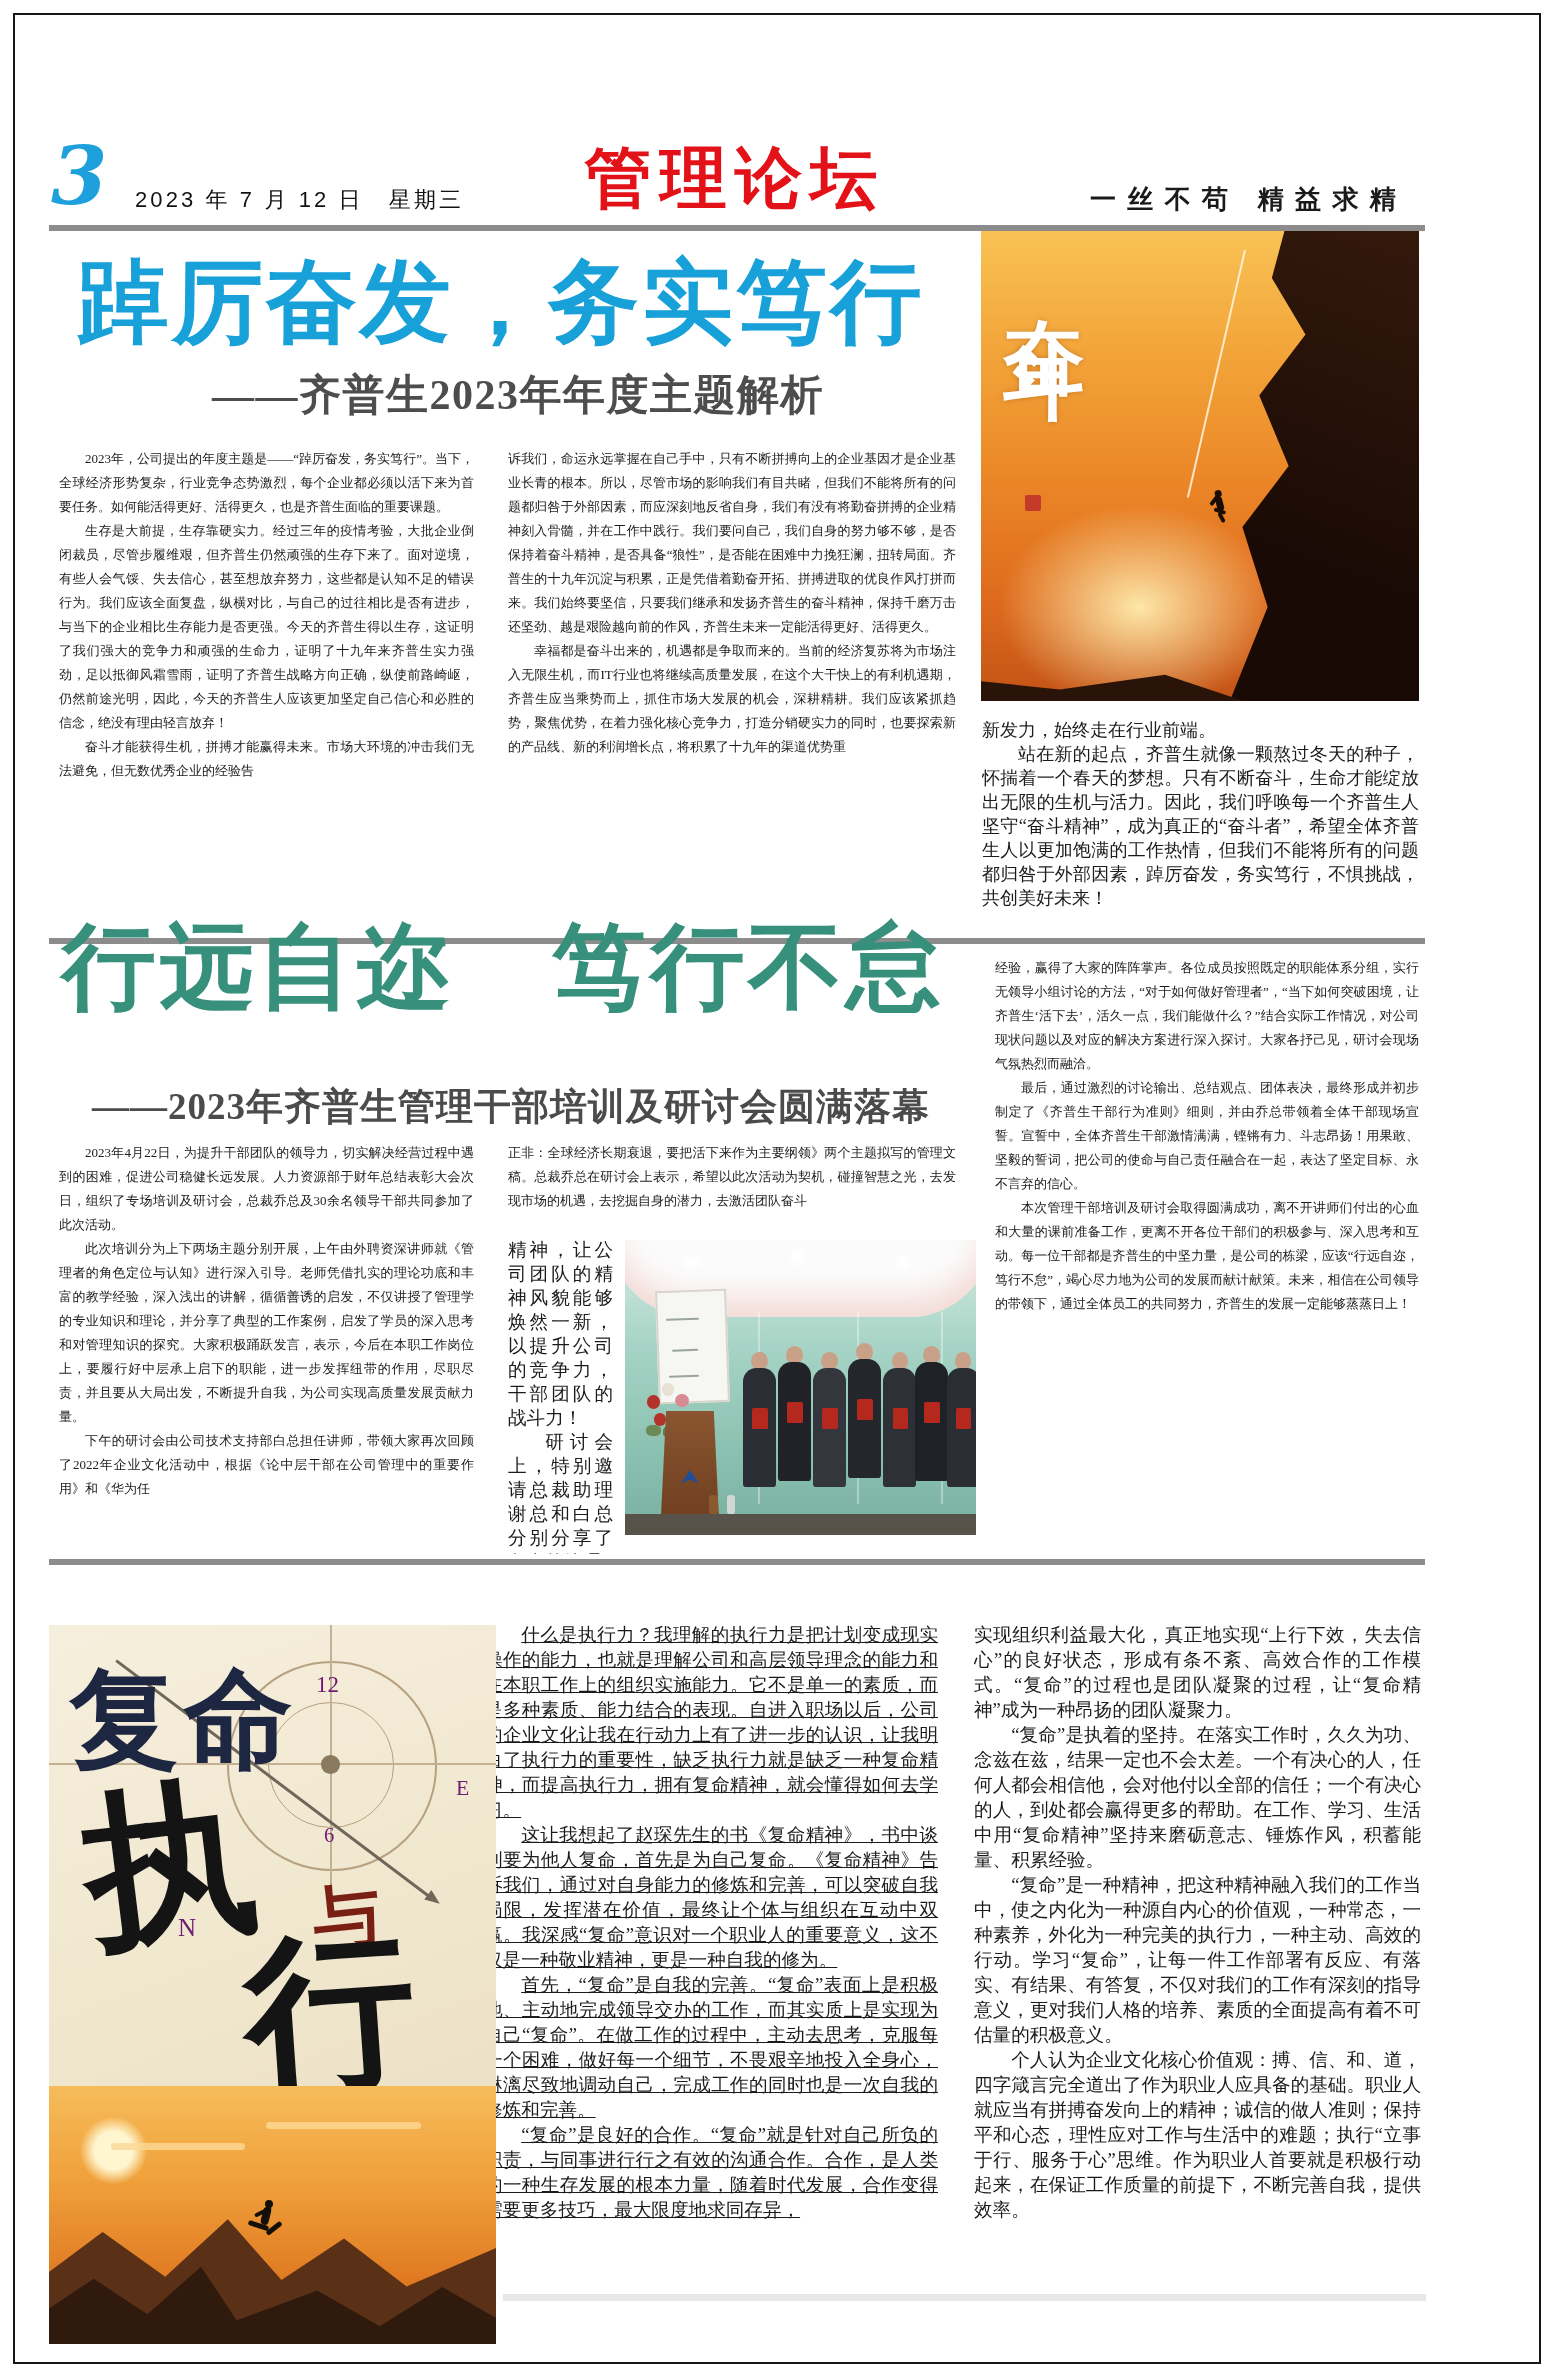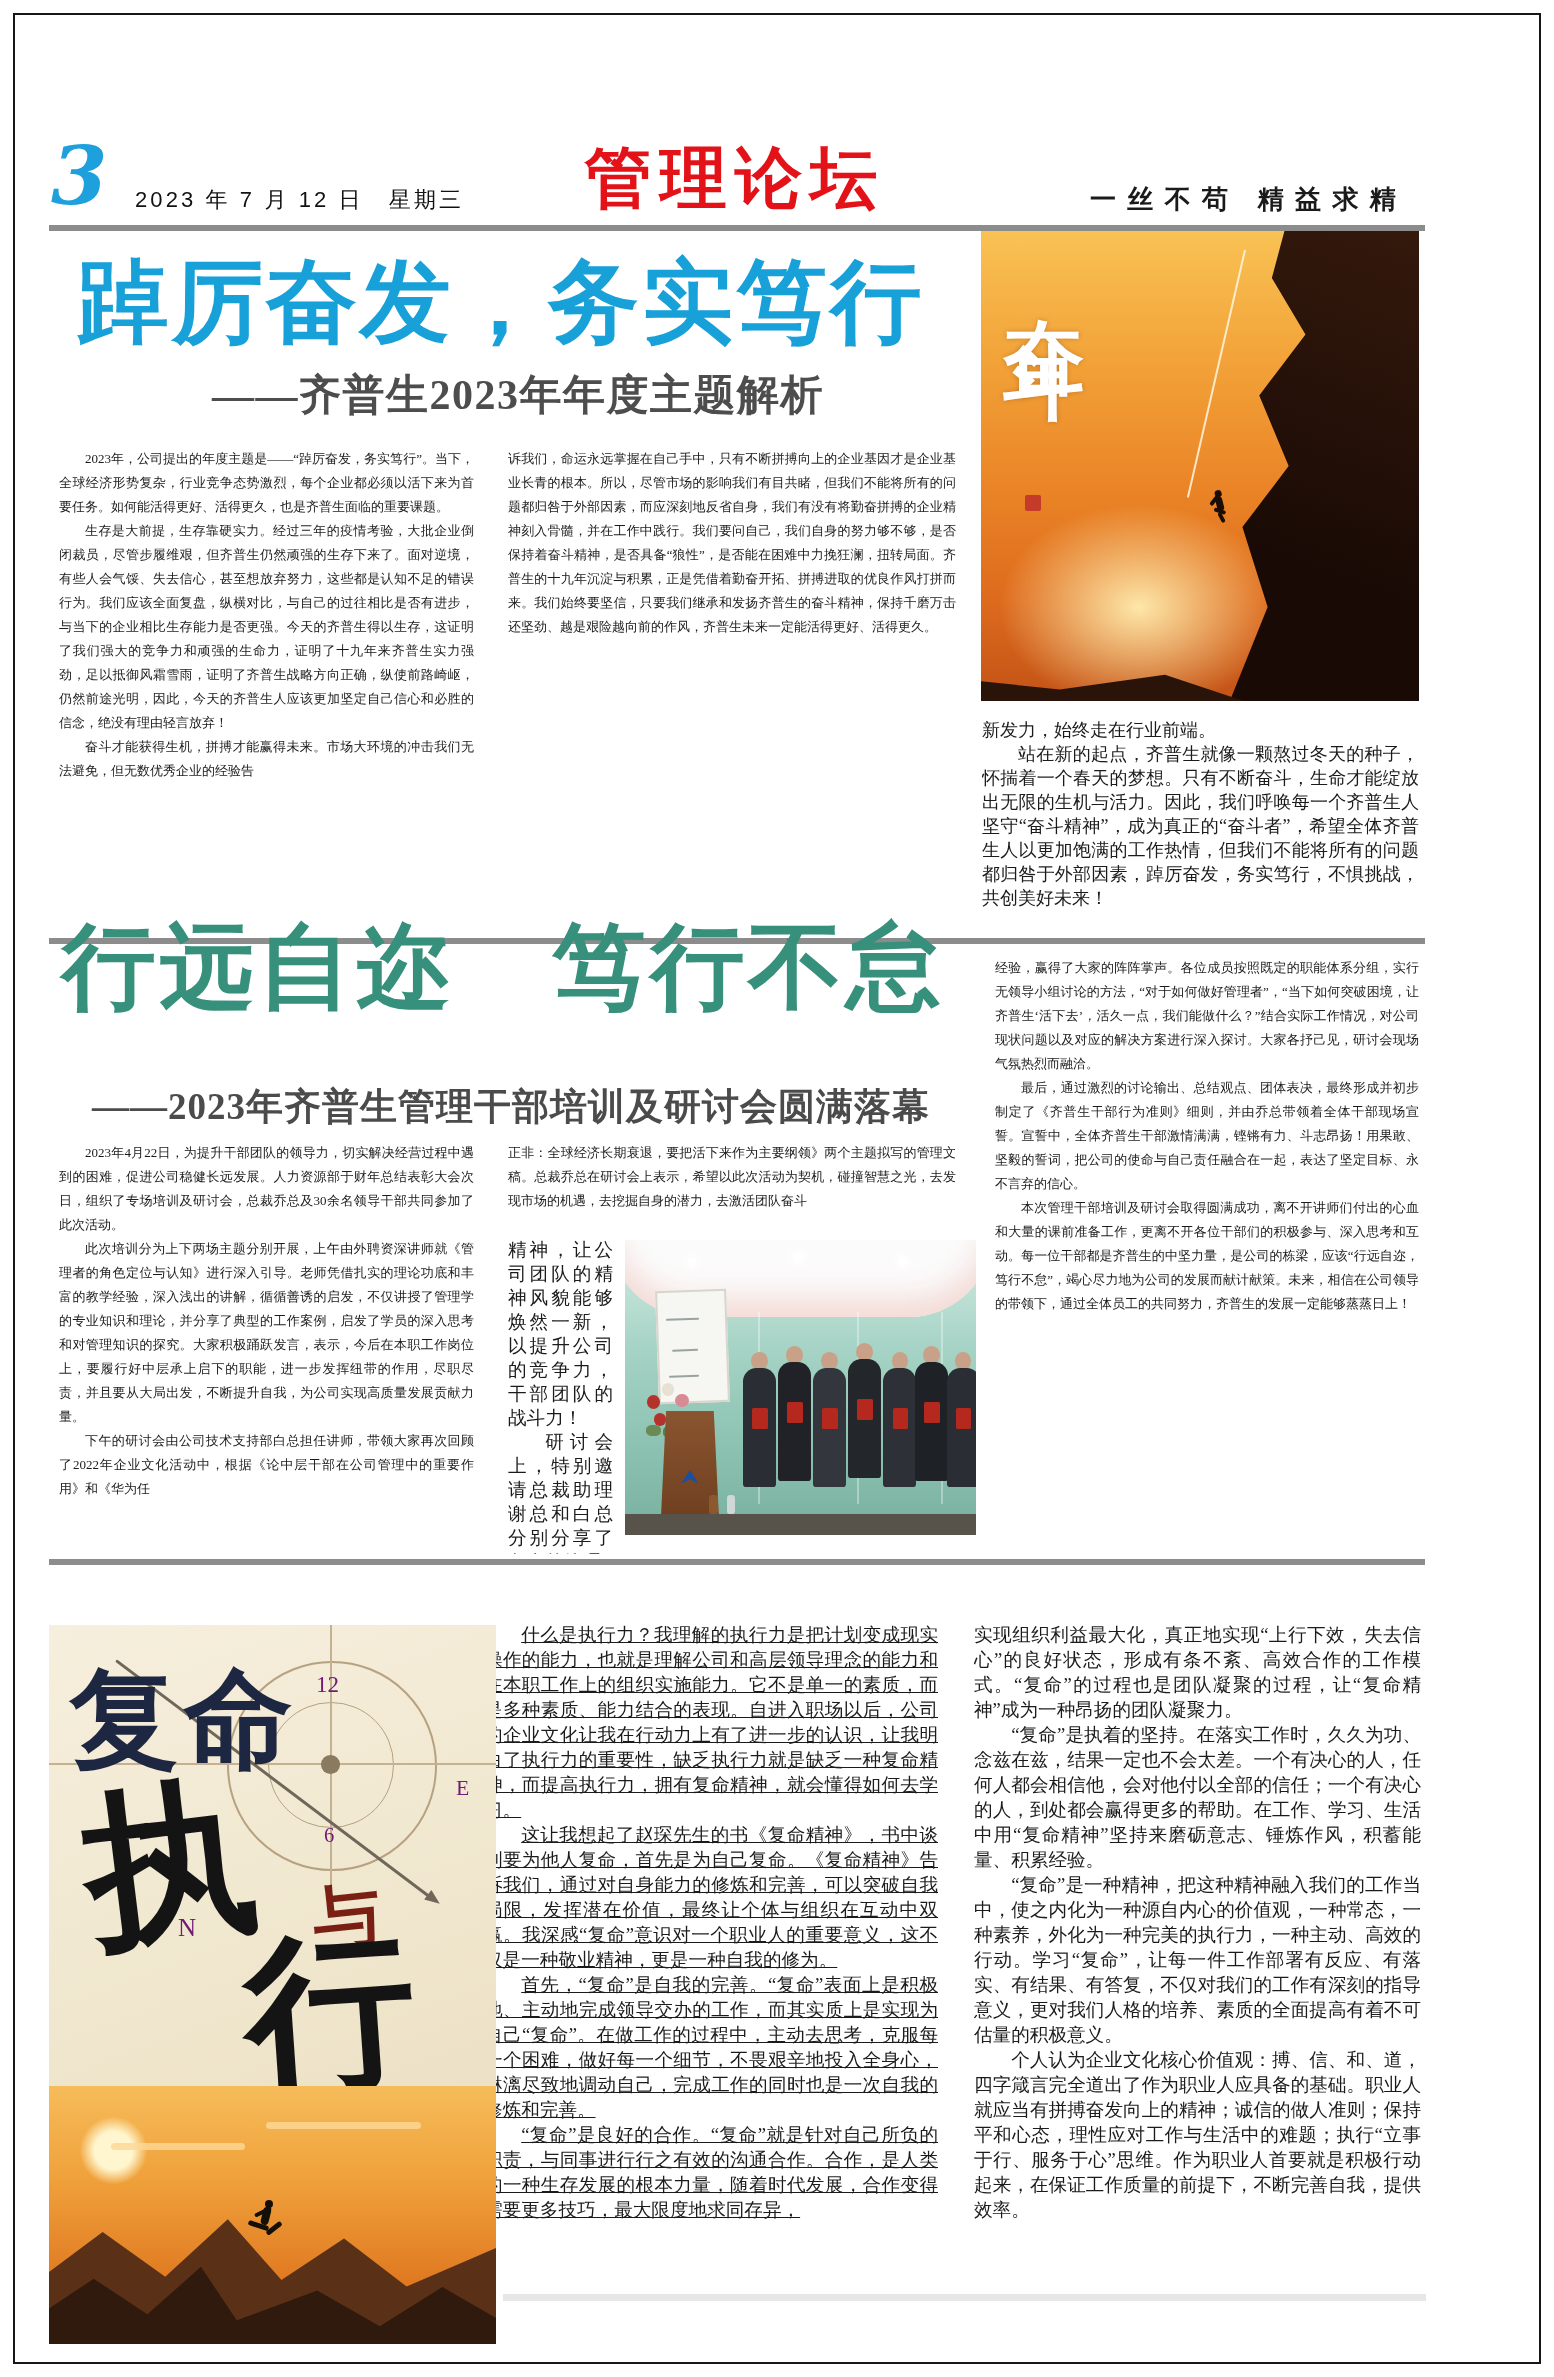--- a/index.html
+++ b/index.html
@@ -128,20 +128,21 @@
   <div class="h1-main">踔厉奋发，务实笃行</div>
   <div class="h1-sub">——齐普生2023年年度主题解析</div>
 
   <div class="col" style="left:59px;top:447px;width:415px;height:490px;">
       <p class="para">2023年，公司提出的年度主题是——“踔厉奋发，务实笃行”。当下，全球经济形势复杂，行业竞争态势激烈，每个企业都必须以活下来为首要任务。如何能活得更好、活得更久，也是齐普生面临的重要课题。</p>
       <p class="para">生存是大前提，生存靠硬实力。经过三年的疫情考验，大批企业倒闭裁员，尽管步履维艰，但齐普生仍然顽强的生存下来了。面对逆境，有些人会气馁、失去信心，甚至想放弃努力，这些都是认知不足的错误行为。我们应该全面复盘，纵横对比，与自己的过往相比是否有进步，与当下的企业相比生存能力是否更强。今天的齐普生得以生存，这证明了我们强大的竞争力和顽强的生命力，证明了十九年来齐普生实力强劲，足以抵御风霜雪雨，证明了齐普生战略方向正确，纵使前路崎岖，仍然前途光明，因此，今天的齐普生人应该更加坚定自己信心和必胜的信念，绝没有理由轻言放弃！</p>
       <p class="para">奋斗才能获得生机，拼搏才能赢得未来。市场大环境的冲击我们无法避免，但无数优秀企业的经验告</p>
     </div>
   <div class="col" style="left:508px;top:447px;width:448px;height:490px;">
       <p class="para cont">诉我们，命运永远掌握在自己手中，只有不断拼搏向上的企业基因才是企业基业长青的根本。所以，尽管市场的影响我们有目共睹，但我们不能将所有的问题都归咎于外部因素，而应深刻地反省自身，我们有没有将勤奋拼搏的企业精神刻入骨髓，并在工作中践行。我们要问自己，我们自身的努力够不够，是否保持着奋斗精神，是否具备“狼性”，是否能在困难中力挽狂澜，扭转局面。齐普生的十九年沉淀与积累，正是凭借着勤奋开拓、拼搏进取的优良作风打拼而来。我们始终要坚信，只要我们继承和发扬齐普生的奋斗精神，保持千磨万击还坚劲、越是艰险越向前的作风，齐普生未来一定能活得更好、活得更久。</p>
+      <p class="para">幸福都是奋斗出来的，机遇都是争取而来的。当前的经济复苏将为市场注入无限生机，而IT行业也将继续高质量发展，在这个大干快上的有利机遇期，齐普生应当乘势而上，抓住市场大发展的机会，深耕精耕。我们应该紧抓趋势，聚焦优势，在着力强化核心竞争力，打造分销硬实力的同时，也要探索新的产品线、新的利润增长点，将积累了十九年的渠道优势重</p>
     </div>
   <div class="col" style="left:982px;top:718px;width:437px;height:219px;font-size:18px;line-height:24px;">
       <p class="para cont">新发力，始终走在行业前端。</p>
       <p class="para">站在新的起点，齐普生就像一颗熬过冬天的种子，怀揣着一个春天的梦想。只有不断奋斗，生命才能绽放出无限的生机与活力。因此，我们呼唤每一个齐普生人坚守“奋斗精神”，成为真正的“奋斗者”，希望全体齐普生人以更加饱满的工作热情，但我们不能将所有的问题都归咎于外部因素，踔厉奋发，务实笃行，不惧挑战，共创美好未来！</p>
     </div>
 
   <div class="figure" style="left:981px;top:231px;width:438px;height:470px;">
     <div class="sky"></div>
     <div class="sunglow"></div>
     <div class="cliff"></div>

